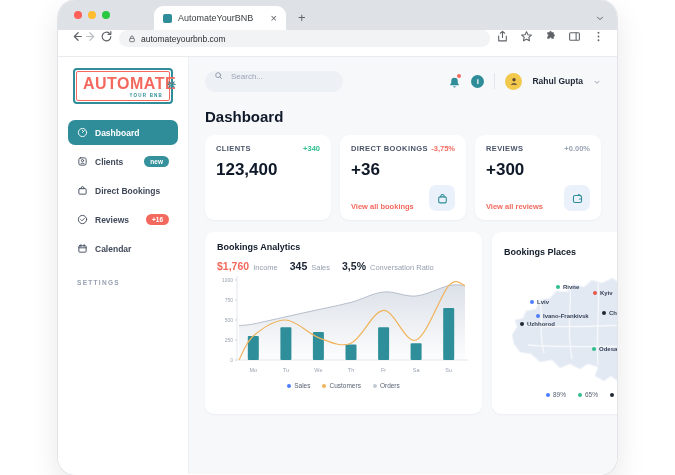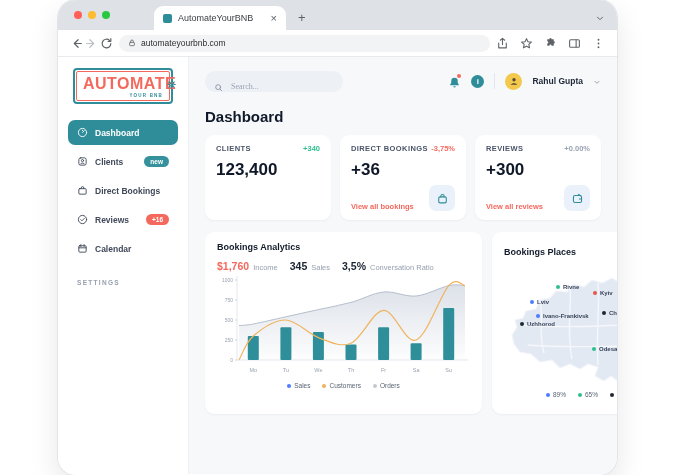--- a/index.html
+++ b/index.html
@@ -15,21 +15,21 @@
   .traffic span{width:8px;height:8px;border-radius:50%;}
   .t-red{background:#ff5f57;} .t-yellow{background:#febc2e;} .t-green{background:#28c840;}
   .tab{margin-left:96px;height:24px;width:132px;background:#fff;border-radius:9px 9px 0 0;
     display:flex;align-items:center;gap:6px;padding:0 9px;font-size:9px;color:#3c4043;}
   .favicon{width:9px;height:9px;border-radius:2px;background:#2f8d99;flex:none;}
   .tab-title{flex:1;white-space:nowrap;overflow:hidden;}
   .tab-close{font-size:11px;color:#5f6368;line-height:1;}
   .newtab{margin-left:12px;margin-bottom:5px;font-size:13px;color:#5f6368;}
   .tabstrip-chevron{position:absolute;right:12px;top:9px;color:#5f6368;}
 
-  .toolbar{height:27px;background:#fff;display:flex;align-items:center;gap:2px;padding:0 12px;
+  .toolbar{height:27px;background:#fff;display:flex;align-items:flex-start;gap:2px;padding:0 12px;
     border-bottom:1px solid #e8eaed;}
   .tool-icon{width:13px;height:13px;color:#5f6368;flex:none;}
   .tool-icon.dim{color:#bdc1c6;}
   .urlbar{flex:1;height:17px;background:#f1f3f4;border-radius:9px;display:flex;align-items:center;
     gap:5px;padding:0 9px;margin:0 4px;}
   .urlbar .tool-icon{width:8px;height:8px;}
   .url-text{font-size:8.5px;color:#2c2f33;}
   .chrome-right{display:flex;align-items:center;gap:11px;}
 
   
@@ -45,21 +45,21 @@
   .nav{margin:16px 10px 0;display:flex;flex-direction:column;gap:4px;}
   .nav-item{display:flex;align-items:center;gap:7px;height:25px;padding:0 9px;border-radius:7px;
     font-size:8.5px;color:#40495a;font-weight:bold;cursor:default;}
   .nav-item svg{width:11px;height:11px;flex:none;}
   .nav-item.active{background:#2f8d99;color:#fff;}
   .badge{margin-left:auto;font-size:6.5px;color:#fff;padding:2px 6px;border-radius:8px;font-weight:bold;}
   .settings-h{margin:18px 19px 5px;font-size:6.5px;letter-spacing:1.3px;color:#97a0b0;font-weight:bold;}
 
   .main{flex:1;display:flex;flex-direction:column;padding:0 16px;overflow:hidden;}
   .topbar{height:34px;display:flex;align-items:center;gap:10px;margin-top:7px;}
-  .search{width:138px;height:21px;background:#edf0f5;border-radius:10px;display:flex;align-items:flex-end;gap:6px;padding:0 9px;font-family:Liberation Serif, serif;}
+  .search{width:138px;height:21px;background:#edf0f5;border-radius:10px;display:flex;align-items:flex-start;gap:6px;padding:0 9px;}
   .search svg{width:9px;height:9px;color:#8b94a6;flex:none;}
   .search input{border:0;background:transparent;outline:0;font-size:8px;color:#3f4a5a;width:100%;font-family:inherit;}
   .search input::placeholder{color:#9aa3b4;}
   .top-right{margin-left:auto;display:flex;align-items:center;gap:10px;}
   .bell{position:relative;color:#2f8d99;width:13px;height:13px;}
   .bell svg{width:13px;height:13px;}
   .bell-dot{position:absolute;top:-1px;right:0;width:4px;height:4px;background:#f4695e;border-radius:50%;}
   .info{width:13px;height:13px;border-radius:50%;background:#2f8d99;color:#fff;font-size:8px;
     display:flex;align-items:center;justify-content:center;font-weight:bold;}
   .vdiv{width:1px;height:16px;background:#e3e6ec;}

